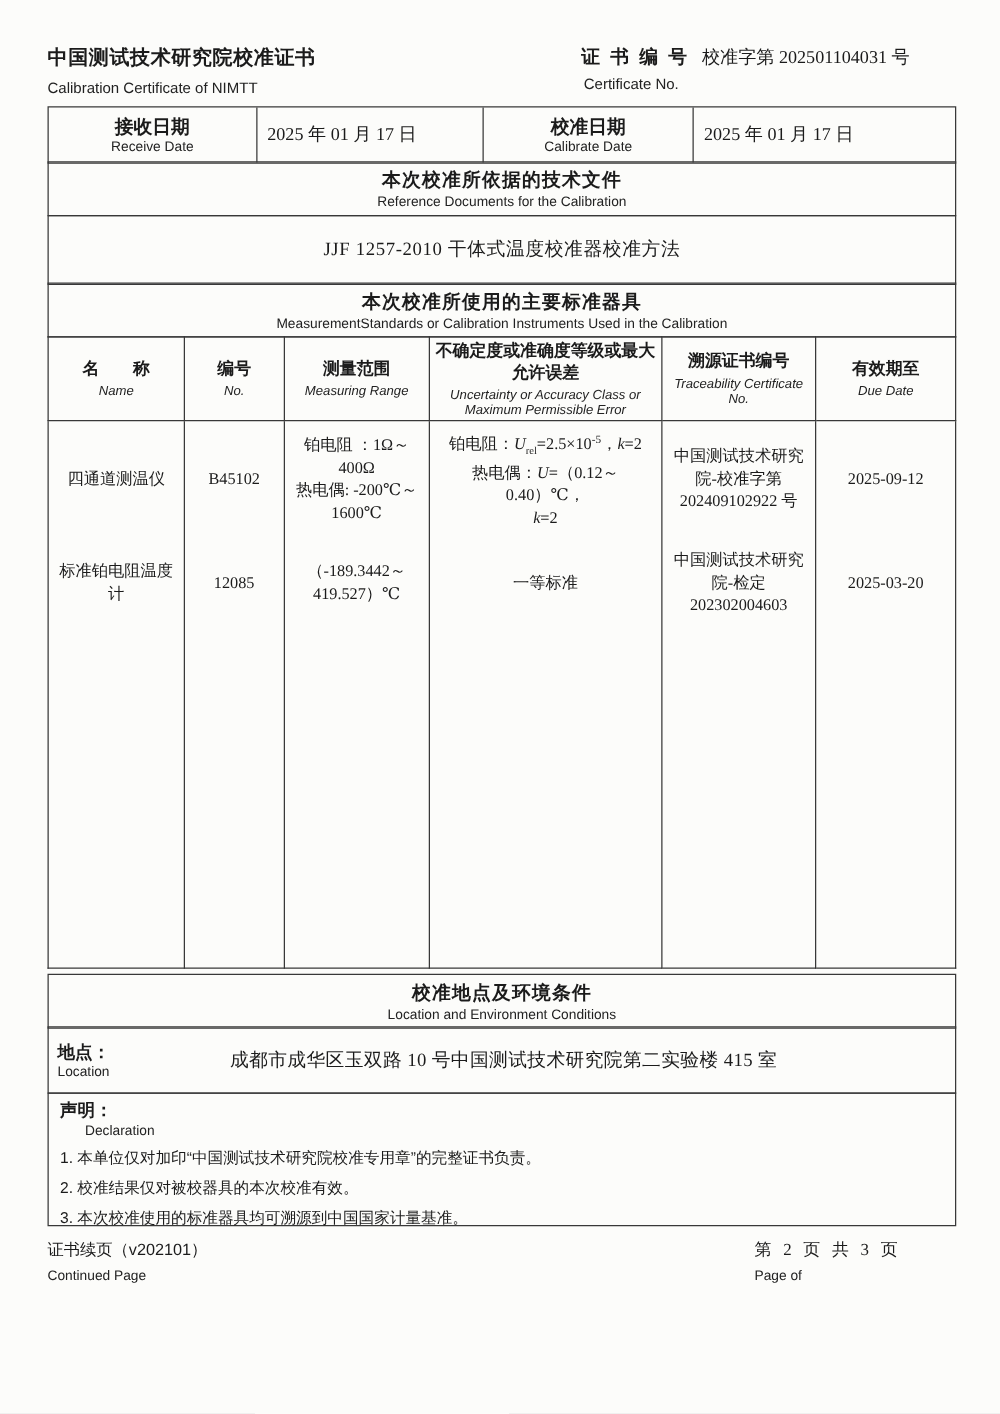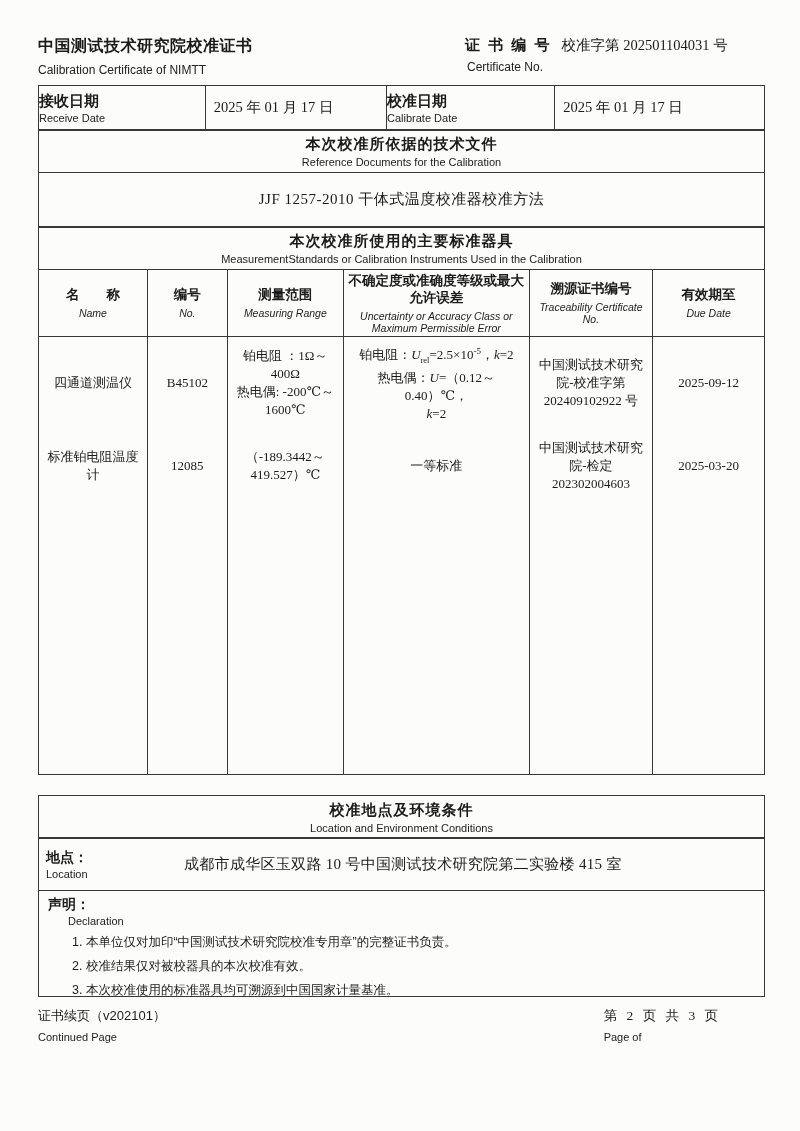--- a/index.html
+++ b/index.html
@@ -21,21 +21,21 @@
   .certno-label { font-size:15px; letter-spacing:2px; }
   .certno-value { font-size:14.5px; margin-left:6px; }
   .certno-en { font-size:12px; margin-top:5px; padding-left:2px; }
 
   
   .sec { border:1.5px solid #383838; margin-top:-1.5px; background:transparent; }
 
   .dates-row { display:flex; height:46px; }
   .d-cell { border-right:1.5px solid #383838; display:flex; flex-direction:column; justify-content:center; }
   .d-cell:last-child { border-right:none; }
-  .d-label { width:23%; text-align:left; }
+  .d-label { width:23%; text-align:center; }
   .d-label .zh { font-size:15px; }
   .d-label .en { font-size:11px; margin-top:1px; }
   .d-val { width:25%; padding-left:8px; justify-content:center; font-size:14.5px; }
   .d-label2 { width:23.2%; }
   .d-val2 { width:28.8%; }
 
   .sec-title { text-align:center; padding:5px 4px 4px; }
   .sec-title .zh { font-size:15px; letter-spacing:1px; }
   .sec-title .en { font-size:11px; margin-top:2px; }
 
@@ -49,39 +49,39 @@
   .th-en { font-family:"Liberation Sans","DejaVu Sans",sans-serif; font-weight:normal; font-size:10.5px; line-height:12px; margin-top:4px; color:#222;font-style:italic; }
   table.std td { height:438px; vertical-align:top; text-align:center; font-size:13px; padding:0 3px; line-height:18px; }
   .blk { display:flex; flex-direction:column; justify-content:center; align-items:center; }
   .b1 { min-height:88px; margin-top:2px; }
   .b2 { min-height:74px; margin-top:2px; }
   .ivar { font-style:italic; }
   .supx { font-size:9px; vertical-align:super; }
   .subx { font-size:8.5px; vertical-align:sub; }
 
   
-  .loc-gap { margin-top:20px;text-align:center; }
+  .loc-gap { margin-top:4px;text-align:center; }
   .loc-row { height:54px; display:flex; align-items:center; padding-left:7px; }
   .lblblk .zh { font-size:14px; }
   .lblblk .en { font-size:11px; margin-top:1px; }
   .loc-lbl { width:100px; }
   .loc-val { font-size:15px; padding-left:38px; letter-spacing:.3px; }
   .env-row { height:46px; display:flex; align-items:center; padding-left:7px; }
   .env-val { font-size:15px; }
   .ev1 { width:240px; padding-left:22px; }
   .ev2 { width:176px; padding-left:16px; }
   .ev3 { flex:1; padding-left:6px; }
   .el1 { width:88px; } .el2 { width:92px; } .el3 { width:62px; }
 
   
   .decl-box { height:107px; padding:5px 10px 0 9px; }
   .decl-zh { font-size:14px; }
   .decl-en { font-size:11px; margin-top:1px;padding-left:20px; }
   .decl-item { font-family:"Liberation Sans","DejaVu Sans",sans-serif; font-size:12.5px; line-height:24px; color:#1b1b1b; }
-  .decl-items { margin-top:3px;margin-left:24px; }
+  .decl-items { margin-top:3px; }
 
   
   .page-footer { display:flex; justify-content:space-between; margin-top:10px; }
   .pf-zh { font-family:"Liberation Sans","DejaVu Sans",sans-serif; font-size:13px; }
   .pf-en { font-family:"Liberation Sans","DejaVu Sans",sans-serif; font-size:11px; margin-top:6px; color:#222; }
   .pf-right { margin-right:44px; }
   .pf-right .pf-zh { font-size:13.5px; letter-spacing:3px; font-family:"Liberation Serif","DejaVu Serif",serif; }
 </style>
 </head>
 <body>

